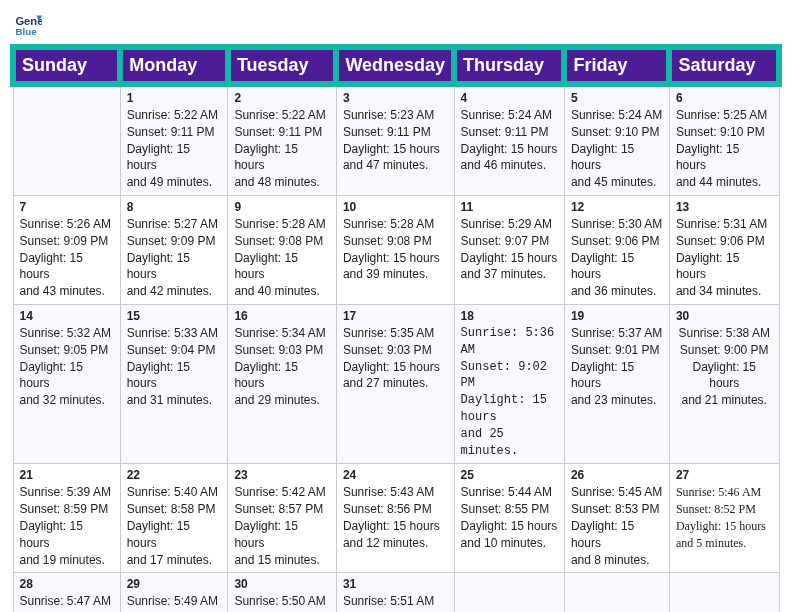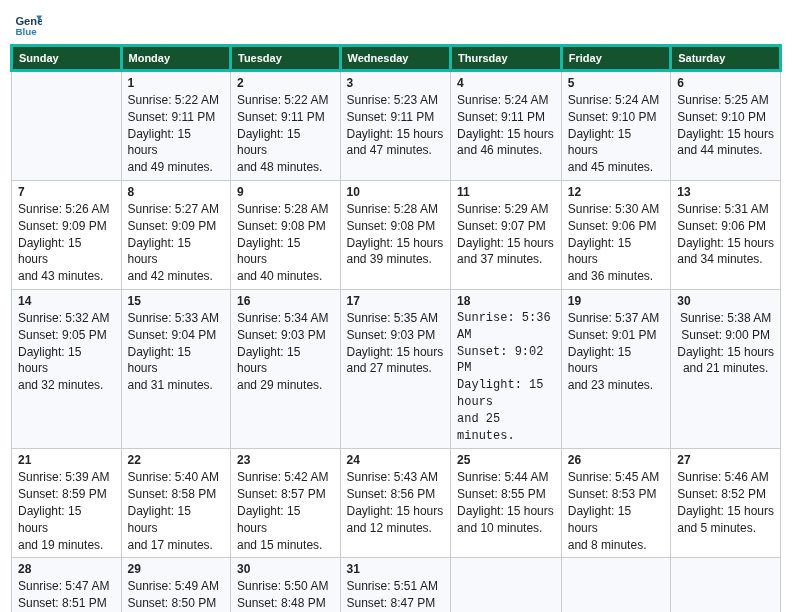--- a/index.html
+++ b/index.html
@@ -37,27 +37,27 @@
     .location {
       font-size: 15px;
       color: #333;
     }
     table {
       width: 100%;
       border-collapse: collapse;
       font-size: 11px;
     }
     thead th {
-      background: #14532d;
+      background: #4c1d95;
       color: #fff;
       padding: 5px 6px;
       text-align: left;
-      font-size: 11px;
+      font-size: 18px;
       font-weight: bold;
-      border: 3px solid #14b8a6;
+      border: 6px solid #14b8a6;
     }
     tbody td {
       border: 1px solid #ccc;
       padding: 4px 6px;
       vertical-align: top;
       min-height: 70px;
       height: 80px;
       width: 113px;
       color: #222;
       background: #fff;
@@ -298,21 +298,21 @@
         </td>
         <td>
           <span class="day-num">26</span>
           <div class="cell-info" style="white-space: pre-line;">Sunrise: 5:45 AM
 Sunset: 8:53 PM
 Daylight: 15 hours
 and 8 minutes.</div>
         </td>
         <td>
           <span class="day-num">27</span>
-          <div class="cell-info" style="white-space: pre-line;">Sunrise: 5:46 AM
+          <div class="cell-info" style="white-space: pre-line; font-family: Liberation Serif, serif;">Sunrise: 5:46 AM
 Sunset: 8:52 PM
 Daylight: 15 hours
 and 5 minutes.</div>
         </td>
       </tr>
       <tr>
         <td>
           <span class="day-num">28</span>
           <div class="cell-info" style="white-space: pre-line;">Sunrise: 5:47 AM
 Sunset: 8:51 PM

